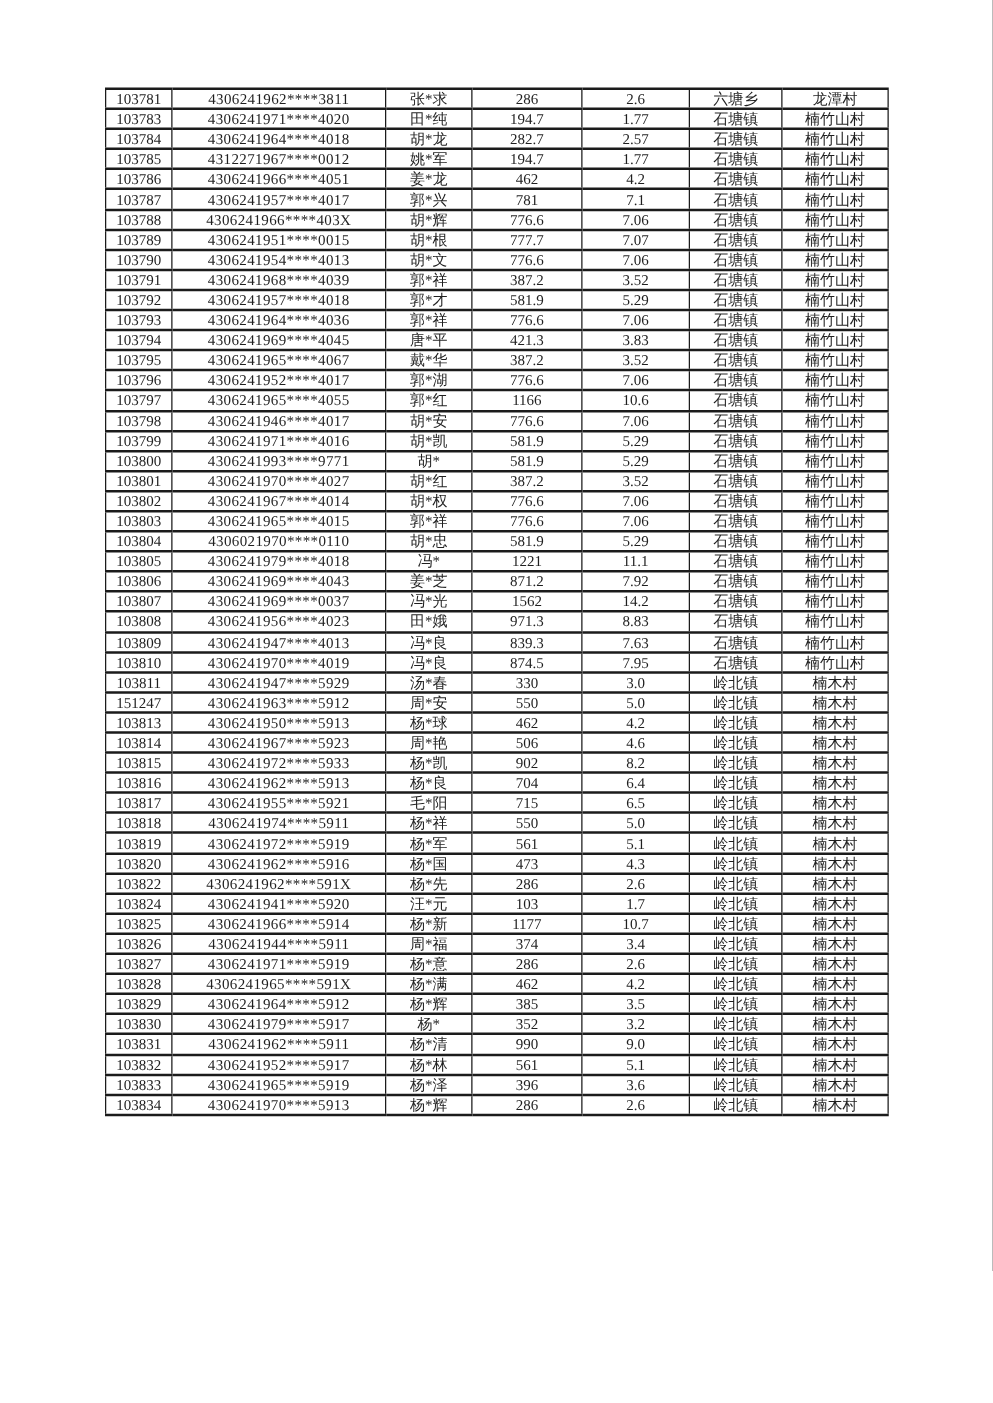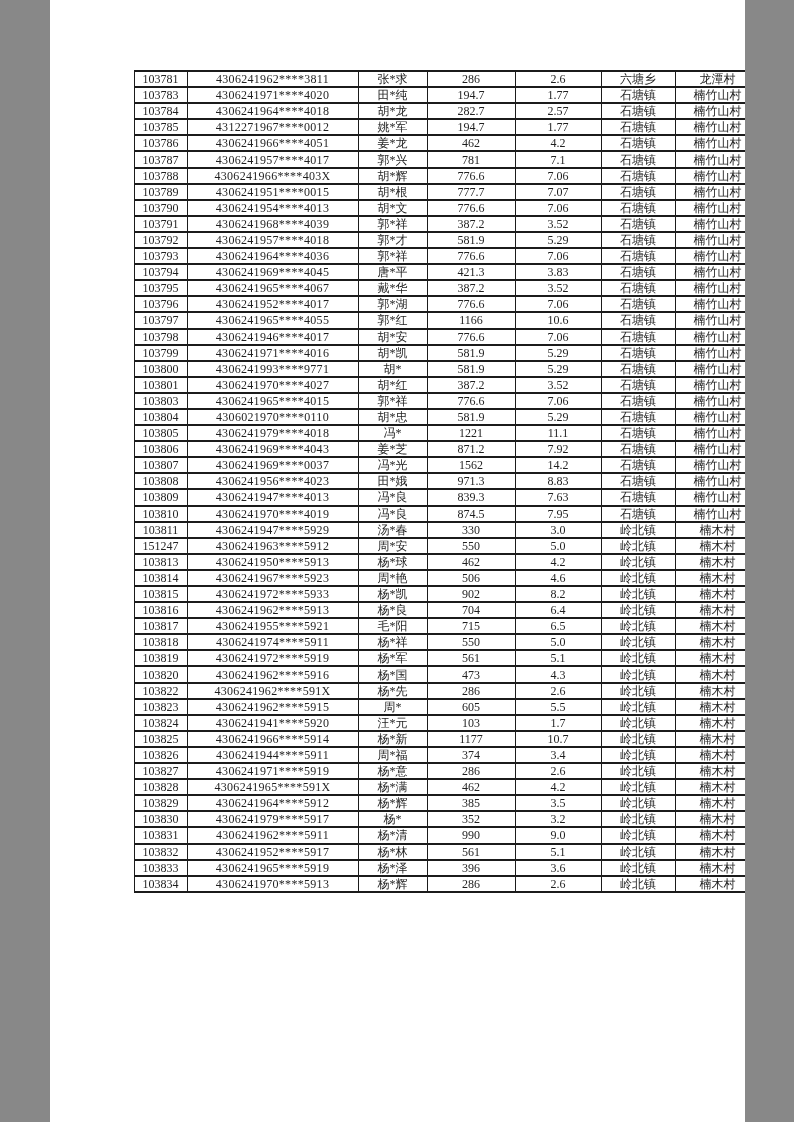--- a/index.html
+++ b/index.html
@@ -1,19 +1,19 @@
 <!DOCTYPE html>
 <html><head>
 <meta charset="utf-8">
 <style>
   * { margin: 0; padding: 0; box-sizing: border-box; }
   html, body { background: #888; }
   .page {
     position: relative;
-    width: 695px;
+    width: 794px;
     height: 1122px;
     background: #ffffff;
     margin: 0 auto;
     font-family: "Liberation Serif", "DejaVu Serif", serif;
     color: #1f1f1f;
     overflow: hidden;
   }
   table.data-table {
     position: absolute;
     left: 84px;
@@ -234,20 +234,29 @@
         <tr>
           <td class="cell-seq">103801</td>
           <td class="cell-idnum">4306241970****4027</td>
           <td class="cell-name">胡*红</td>
           <td class="cell-amount">387.2</td>
           <td class="cell-area">3.52</td>
           <td class="cell-town">石塘镇</td>
           <td class="cell-village">楠竹山村</td>
         </tr>
         <tr>
+          <td class="cell-seq">103802</td>
+          <td class="cell-idnum">4306241967****4014</td>
+          <td class="cell-name">胡*权</td>
+          <td class="cell-amount">776.6</td>
+          <td class="cell-area">7.06</td>
+          <td class="cell-town">石塘镇</td>
+          <td class="cell-village">楠竹山村</td>
+        </tr>
+        <tr>
           <td class="cell-seq">103803</td>
           <td class="cell-idnum">4306241965****4015</td>
           <td class="cell-name">郭*祥</td>
           <td class="cell-amount">776.6</td>
           <td class="cell-area">7.06</td>
           <td class="cell-town">石塘镇</td>
           <td class="cell-village">楠竹山村</td>
         </tr>
         <tr>
           <td class="cell-seq">103804</td>
@@ -405,29 +414,20 @@
         <tr>
           <td class="cell-seq">103822</td>
           <td class="cell-idnum">4306241962****591X</td>
           <td class="cell-name">杨*先</td>
           <td class="cell-amount">286</td>
           <td class="cell-area">2.6</td>
           <td class="cell-town">岭北镇</td>
           <td class="cell-village">楠木村</td>
         </tr>
         <tr>
-          <td class="cell-seq">103823</td>
-          <td class="cell-idnum">4306241962****5915</td>
-          <td class="cell-name">周*</td>
-          <td class="cell-amount">605</td>
-          <td class="cell-area">5.5</td>
-          <td class="cell-town">岭北镇</td>
-          <td class="cell-village">楠木村</td>
-        </tr>
-        <tr>
           <td class="cell-seq">103824</td>
           <td class="cell-idnum">4306241941****5920</td>
           <td class="cell-name">汪*元</td>
           <td class="cell-amount">103</td>
           <td class="cell-area">1.7</td>
           <td class="cell-town">岭北镇</td>
           <td class="cell-village">楠木村</td>
         </tr>
         <tr>
           <td class="cell-seq">103825</td>

